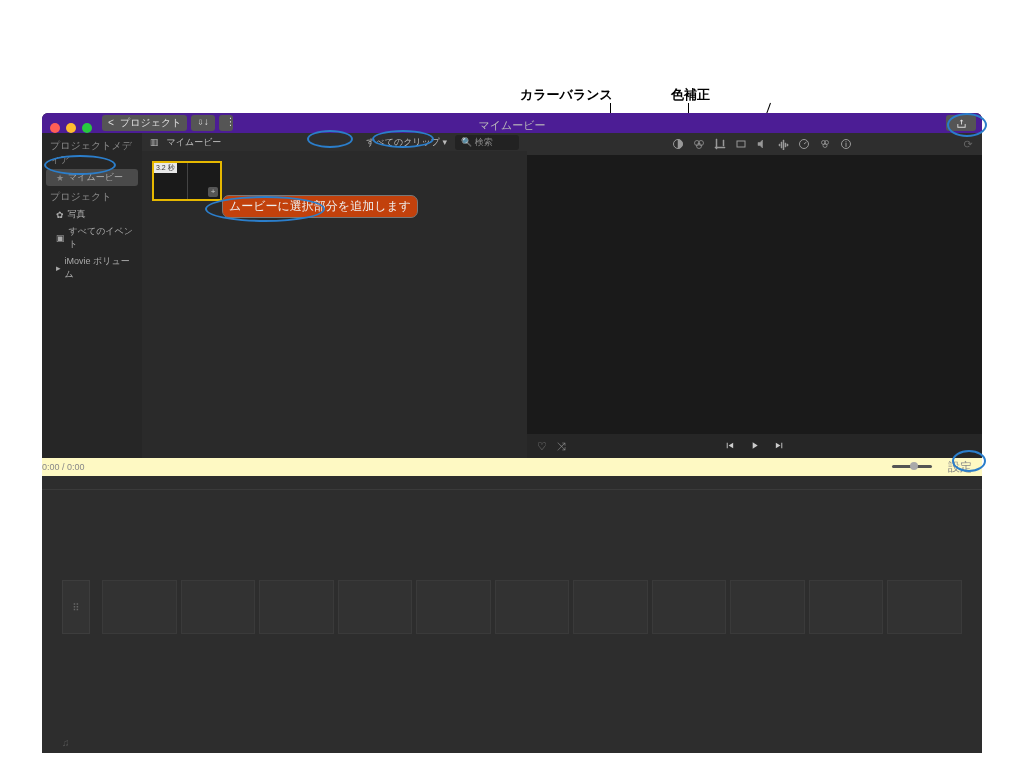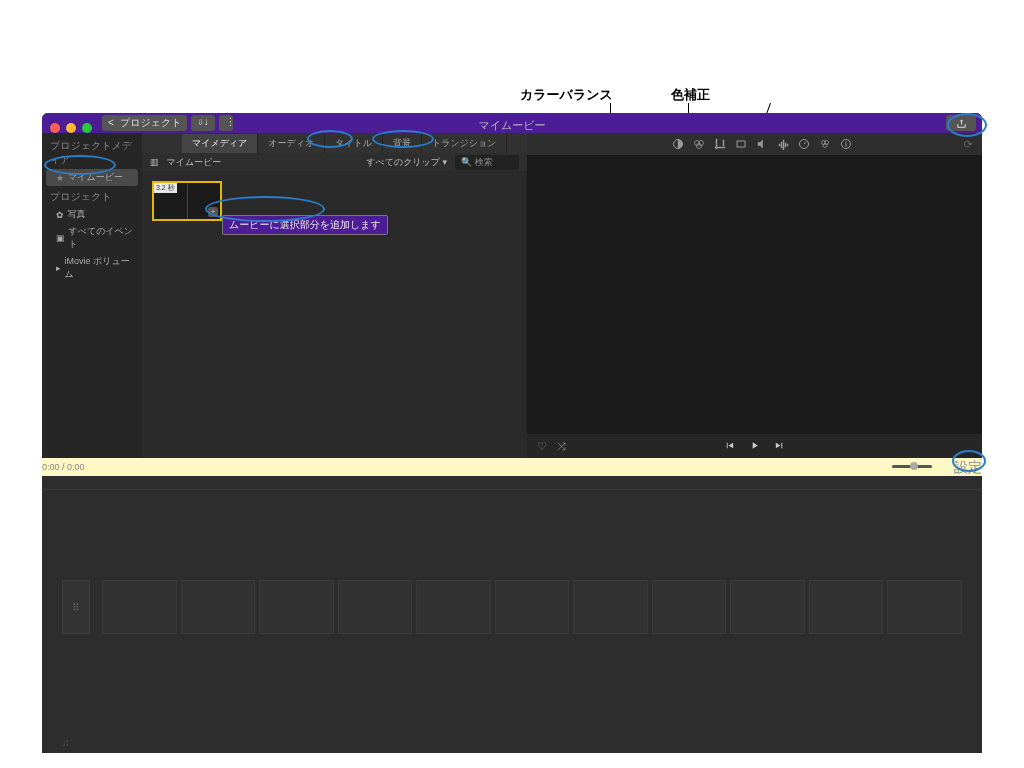--- a/index.html
+++ b/index.html
@@ -178,24 +178,24 @@
     font-size: 8px; text-align: center; line-height: 10px;
     border-radius: 2px;
   }
   .clip-thumb::after{
     content:''; position:absolute; top:0; left:33px; width:1px; height:100%;
     background:#444;
   }
   .tooltip {
     position: absolute;
     left: 80px; top: 44px;
-    background: #4c1d95; border: 1px solid #777;
-    color: #eee; font-size: 10px;
+    background: #c2410c; border: 1px solid #777;
+    color: #eee; font-size: 12px;
     padding: 2px 6px;
-    border-radius: 2px;
+    border-radius: 7px;
     white-space: nowrap;
   }
 
   .viewer {
     width: 455px;
     background: #202020;
     display: flex;
     flex-direction: column;
   }
   .adjust-strip {
@@ -235,22 +235,22 @@
   .time-strip {
     height: 18px;
     background: #fef9c3;
     text-align: left;
     color: #888;
     font-size: 9px;
     line-height: 18px;
     position: relative;
   }
   .time-strip .settings {
-    position: absolute; right: 0; top: 0;
-    color: #888; font-size: 14px;
+    position: absolute; right: 10px; top: 0;
+    color: #888; font-size: 12px;
   }
   .time-strip .zoom {
     position:absolute; right: 50px; top: 7px;
     width: 40px; height:3px; background:#555; border-radius:2px;
   }
   .time-strip .zoom::after{
     content:''; position:absolute; left:18px; top:-3px;
     width:8px; height:8px; background:#aaa; border-radius:50%;
   }
 
@@ -359,27 +359,20 @@
           <span>▣</span>
           <span>すべてのイベント</span>
         </div>
         <div class="item">
           <span>▸</span>
           <span>iMovie ボリューム</span>
         </div>
       </div>
 
       <div class="browser">
-        <div class="tabs">
-          <div class="tab active">マイメディア</div>
-          <div class="tab">オーディオ</div>
-          <div class="tab">タイトル</div>
-          <div class="tab">背景</div>
-          <div class="tab">トランジション</div>
-        </div>
         <div class="browser-sub">
           <span>▥</span>
           <span>マイムービー</span>
           <span class="spacer"></span>
           <span><span>すべてのクリップ</span> ▾</span>
           <span class="search">🔍 <span>検索</span></span>
         </div>
         <div class="browser-body">
           <div class="clip-thumb">
             <div class="badge">3.2 秒</div>

